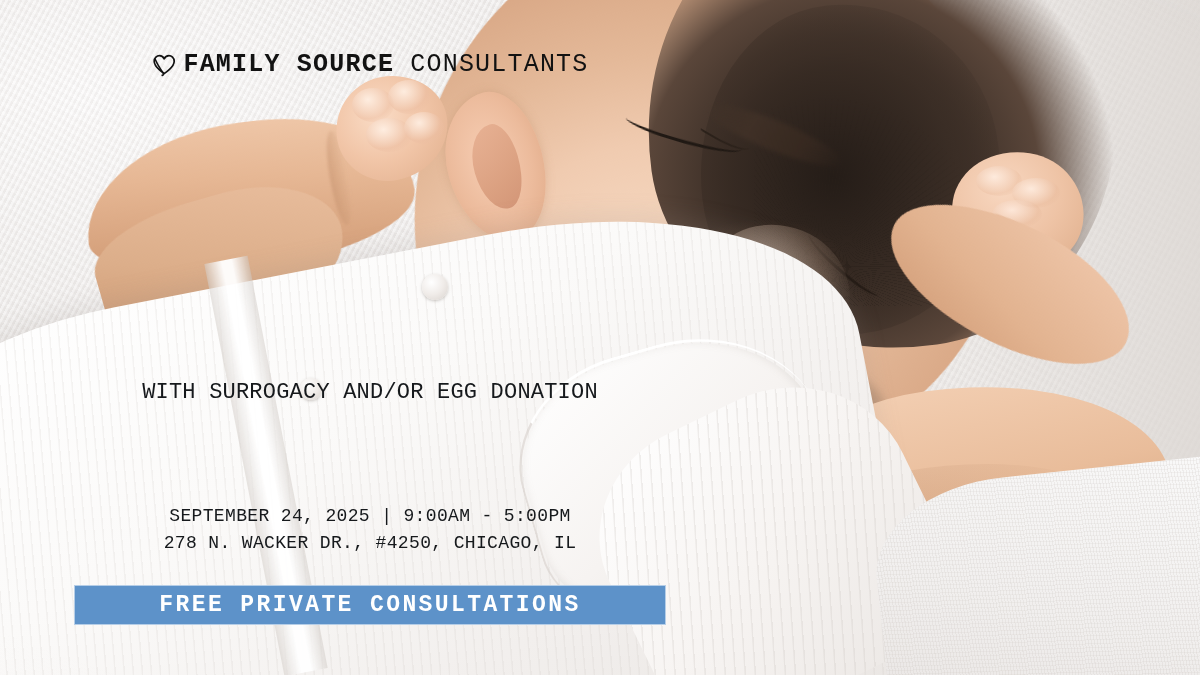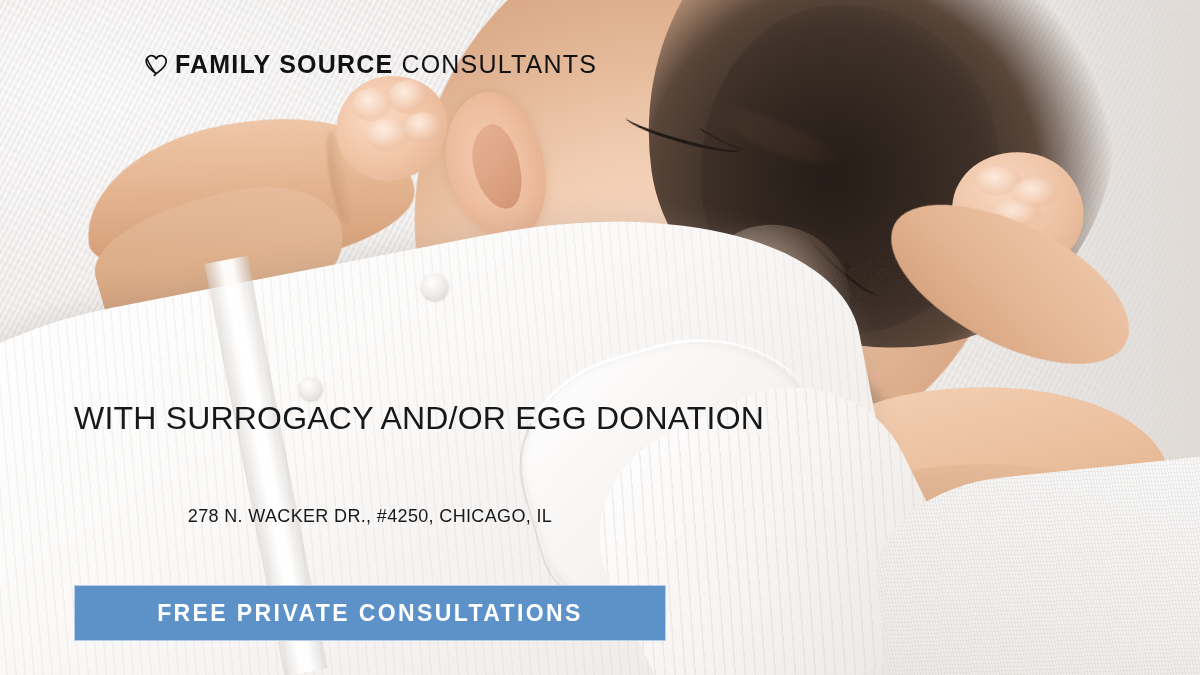--- a/index.html
+++ b/index.html
@@ -6,21 +6,21 @@
   html, body {
     margin: 0;
     padding: 0;
     background: #000;
   }
   #flyer {
     position: relative;
     width: 1200px;
     height: 675px;
     overflow: hidden;
-    font-family: Liberation Sans, sans-serif;
+    font-family: Liberation Mono, monospace;
     background: #f9a8d4;
   }
 
   
   .photo {
     position: absolute;
     inset: 0;
     overflow: hidden;
   }
   
@@ -471,25 +471,25 @@
     text-align: center;
     font-size: 33px;
     font-weight: 700;
     letter-spacing: .3px;
     color: #16191c;
     line-height: 1.1;
     white-space: nowrap;
   }
   .subheadline {
     position: absolute;
-    top: 400px;
+    top: 380px;
     left: 74px;
     width: 592px;
-    text-align: right;
-    font-size: 32px;
+    text-align: center;
+    font-size: 22px;
     font-weight: 400;
     letter-spacing: .2px;
     color: #16191c;
     line-height: 1.15;
     white-space: nowrap;
   }
   .details {
     position: absolute;
     top: 503px;
     left: 74px;
@@ -502,21 +502,21 @@
     font-weight: 400;
     letter-spacing: .35px;
     line-height: 1.52;
     white-space: nowrap;
   }
   .cta {
     position: absolute;
     left: 74px;
     top: 585px;
     width: 592px;
-    height: 56px;
+    height: 40px;
     box-sizing: border-box;
     background: #5d92c9;
     border: 1px solid rgba(255,255,255,.55);
     display: flex;
     align-items: center;
     justify-content: center;
     cursor: pointer;
   }
   .cta-label {
     font-size: 23px;
@@ -608,20 +608,21 @@
           </svg>
         </span>
         <span class="logo-text"><span class="bold">FAMILY SOURCE</span><span class="light"> CONSULTANTS</span></span>
       </div>
     </div>
 
 
     <div class="subheadline">WITH SURROGACY AND/OR EGG DONATION</div>
 
     <div class="details">
+      <div>SEPTEMBER 24, 2025 | 9:00AM - 5:00PM</div>
       <div>278 N. WACKER DR., #4250, CHICAGO, IL</div>
     </div>
 
     <div class="cta">
       <span class="cta-label">FREE PRIVATE CONSULTATIONS</span>
     </div>
 
   </div>
 </div>
 

